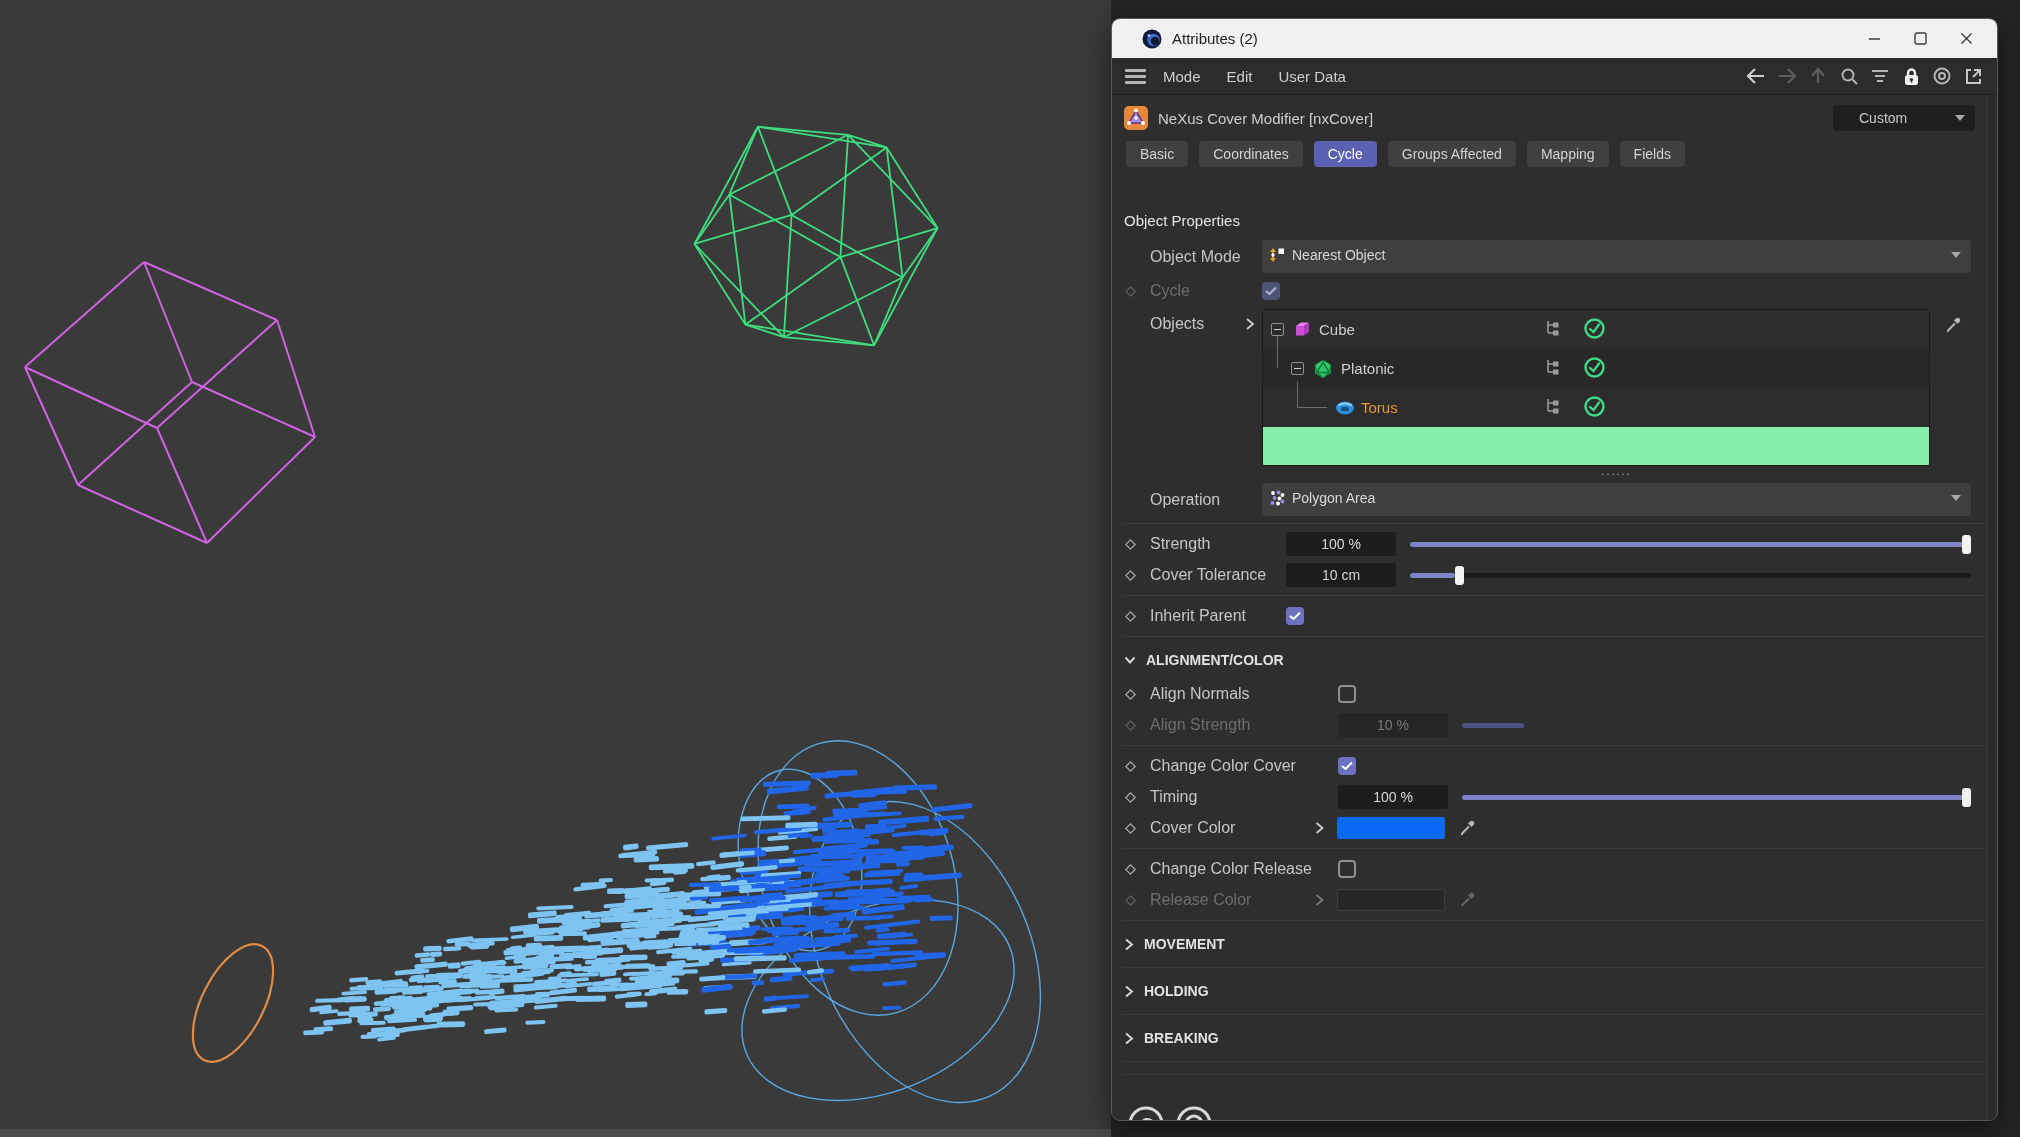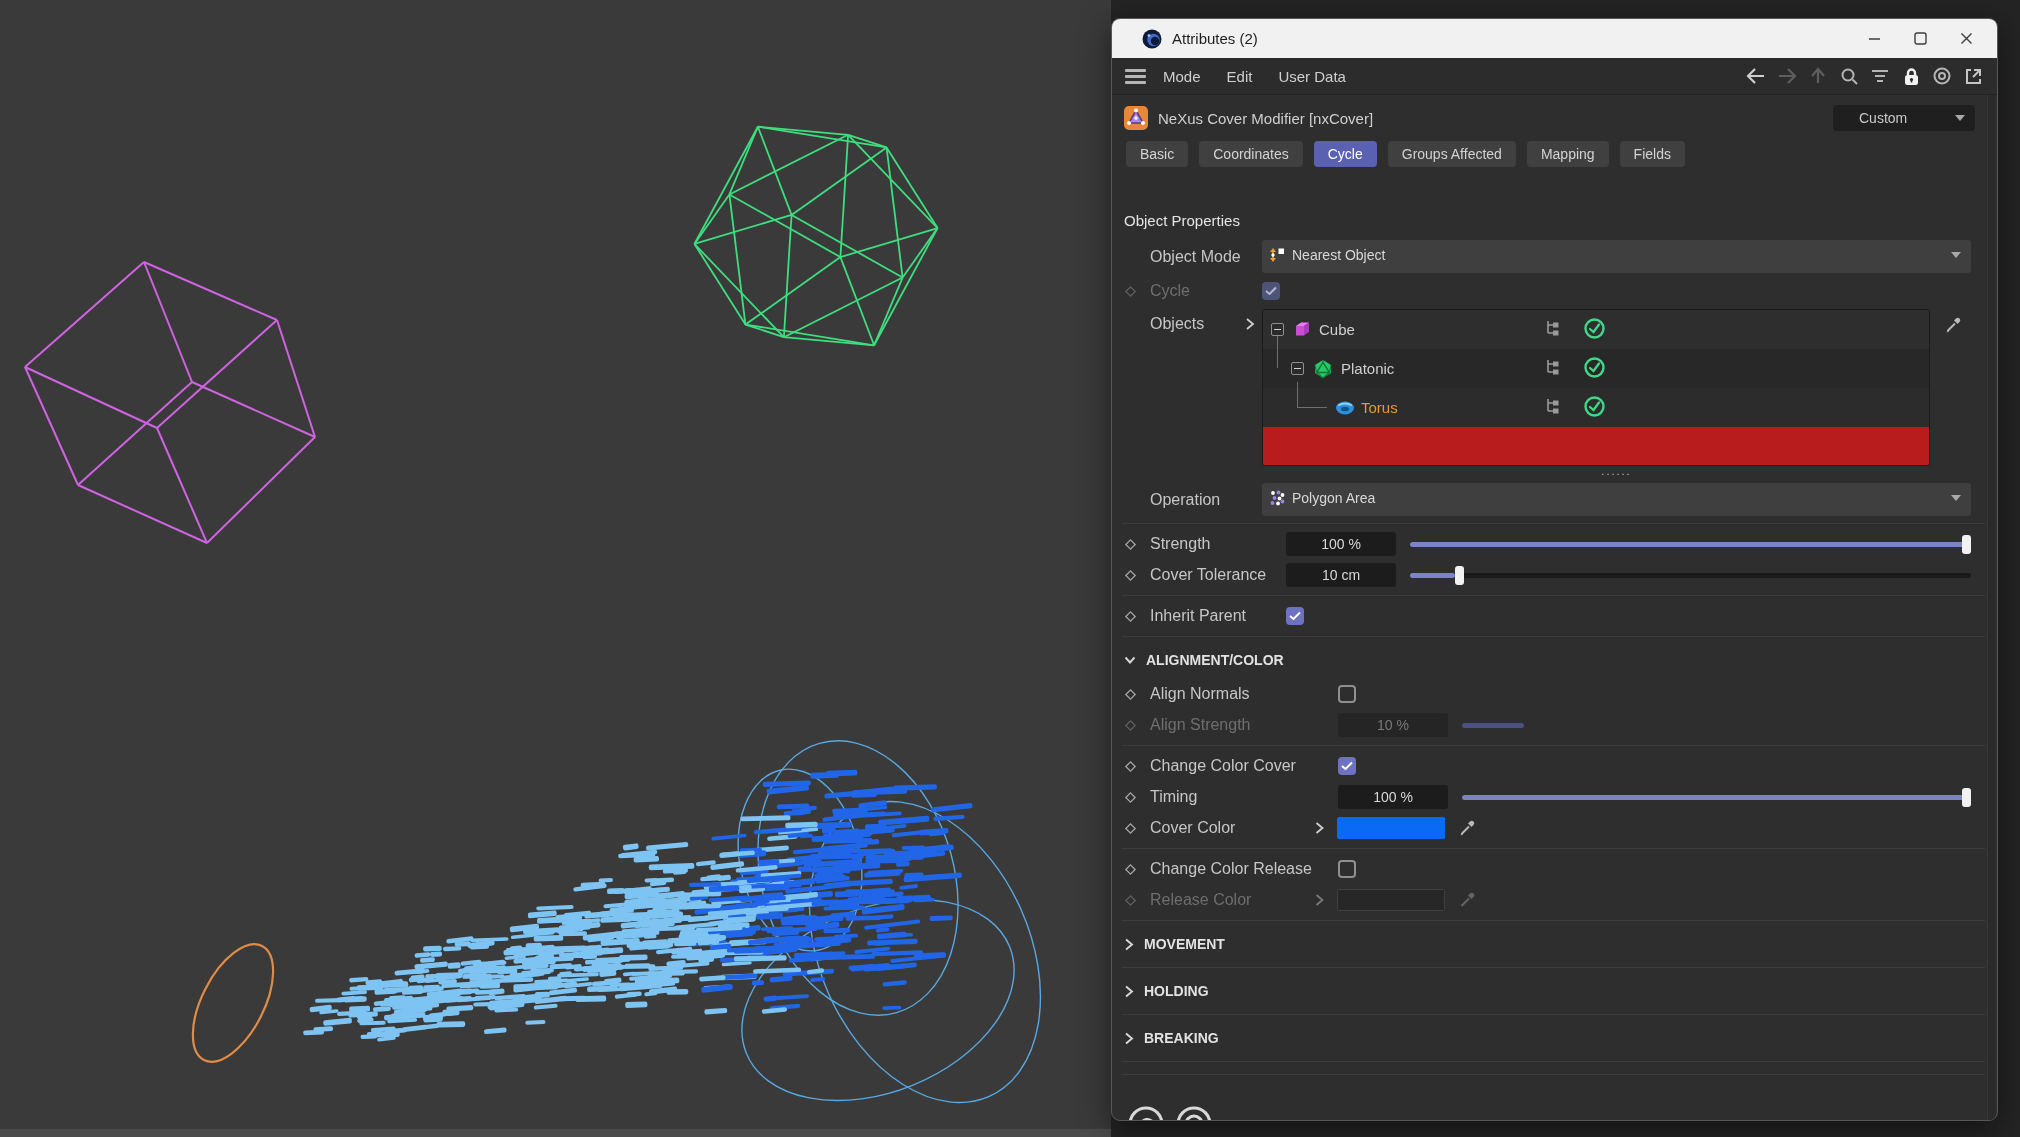--- a/index.html
+++ b/index.html
@@ -61,21 +61,21 @@
   .cb.on { background:#6d73c2; }
   .cb.on-dim { background:#4e5378; }
   .cb.off { border:2px solid #8f8f8f; background:transparent; }
   .sep { border-top:1px solid #3c3c3c; margin:7px 12px 7px 10px; }
   .sechead { display:flex; align-items:center; gap:10px; padding:8px 12px; color:#e2e2e2; font-size:14px; font-weight:bold; }
 
   
   .objrow { display:flex; align-items:flex-start; margin:2px 26px 0 12px; }
   .objlbl { width:138px; flex:none; display:flex; align-items:center; padding-top:6px; }
   .objlbl .lbl { flex:1; }
-  .listbox { width:668px; flex:none; background:#b91c1c; border:1px solid #1a1a1a; border-radius:2px; height:157px; overflow:hidden; position:relative; }
+  .listbox { width:668px; flex:none; background:#86efac; border:1px solid #1a1a1a; border-radius:2px; height:157px; overflow:hidden; position:relative; }
   .trow { height:39px; display:flex; align-items:center; position:relative; font-size:15px; color:#cfcfcf; }
   .trow.r0 { background:#2e2e2e; } .trow.r1 { background:#282828; } .trow.r2 { background:#2c2c2c; }
   .trow .hiericon { position:absolute; left:282px; } .trow .chk { position:absolute; left:320px; }
   .t-orange { color:#e8982f; }
   .exp { position:absolute; width:13px; height:13px; border:1px solid #8f8f8f; background:#2b2b2b; border-radius:2px; }
   .exp::after { content:""; position:absolute; left:2px; right:2px; top:5px; height:1px; background:#cfcfcf; }
   .treeline { position:absolute; border-color:#6f6f6f; }
   .dots { text-align:center; color:#bfbfbf; font-size:11px; letter-spacing:2px; line-height:10px; height:12px; margin:0 26px 2px 150px; }
 
   .swatch { width:108px; height:22px; border-radius:2px; flex:none; }

